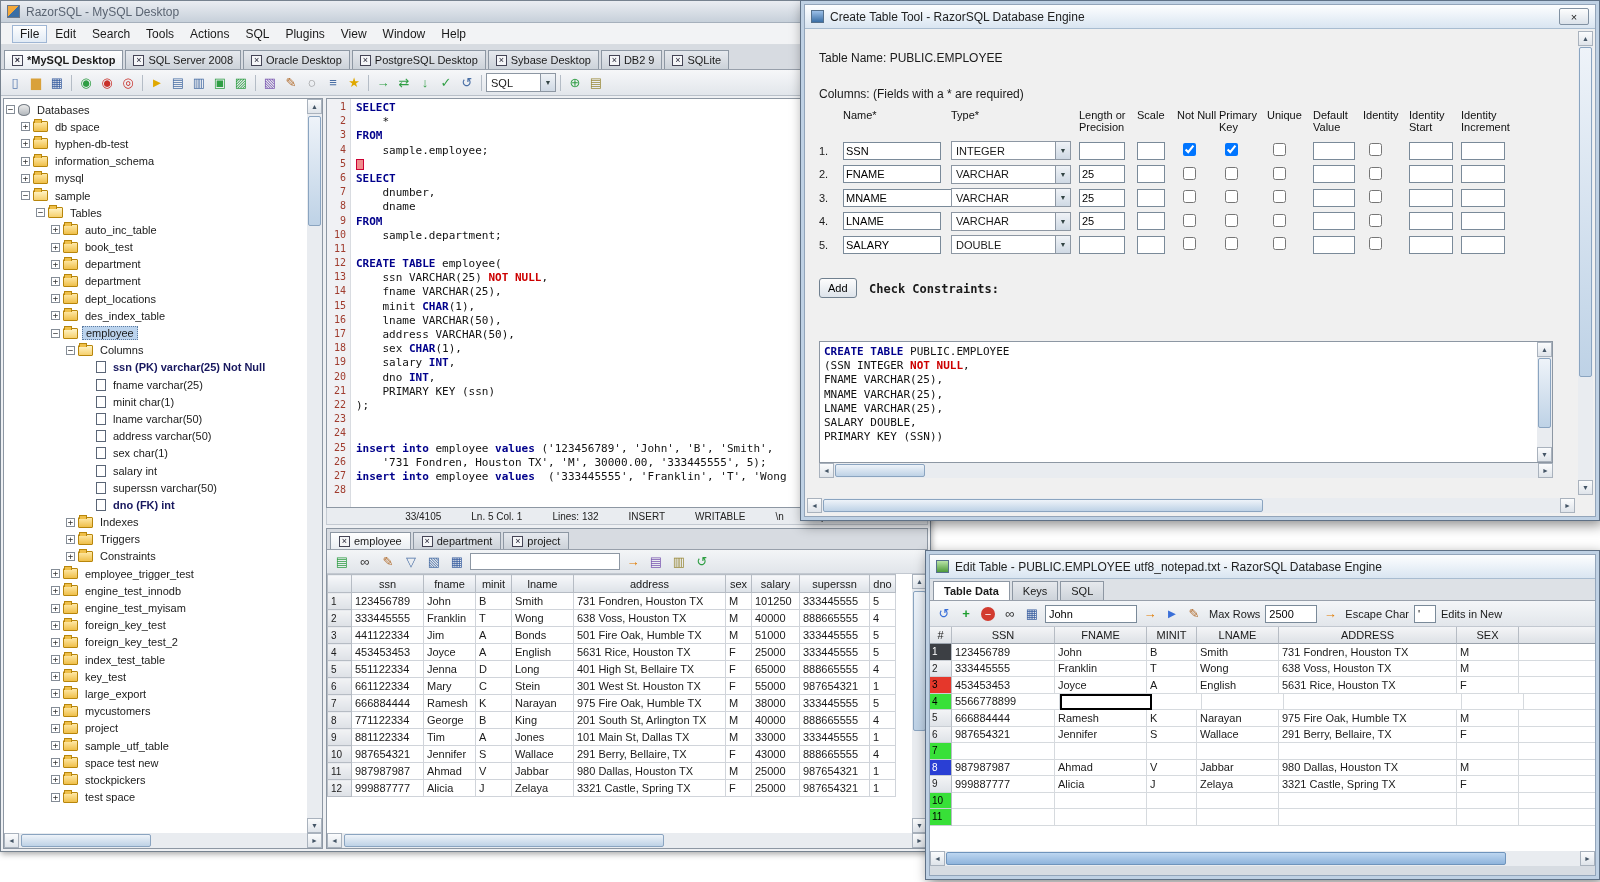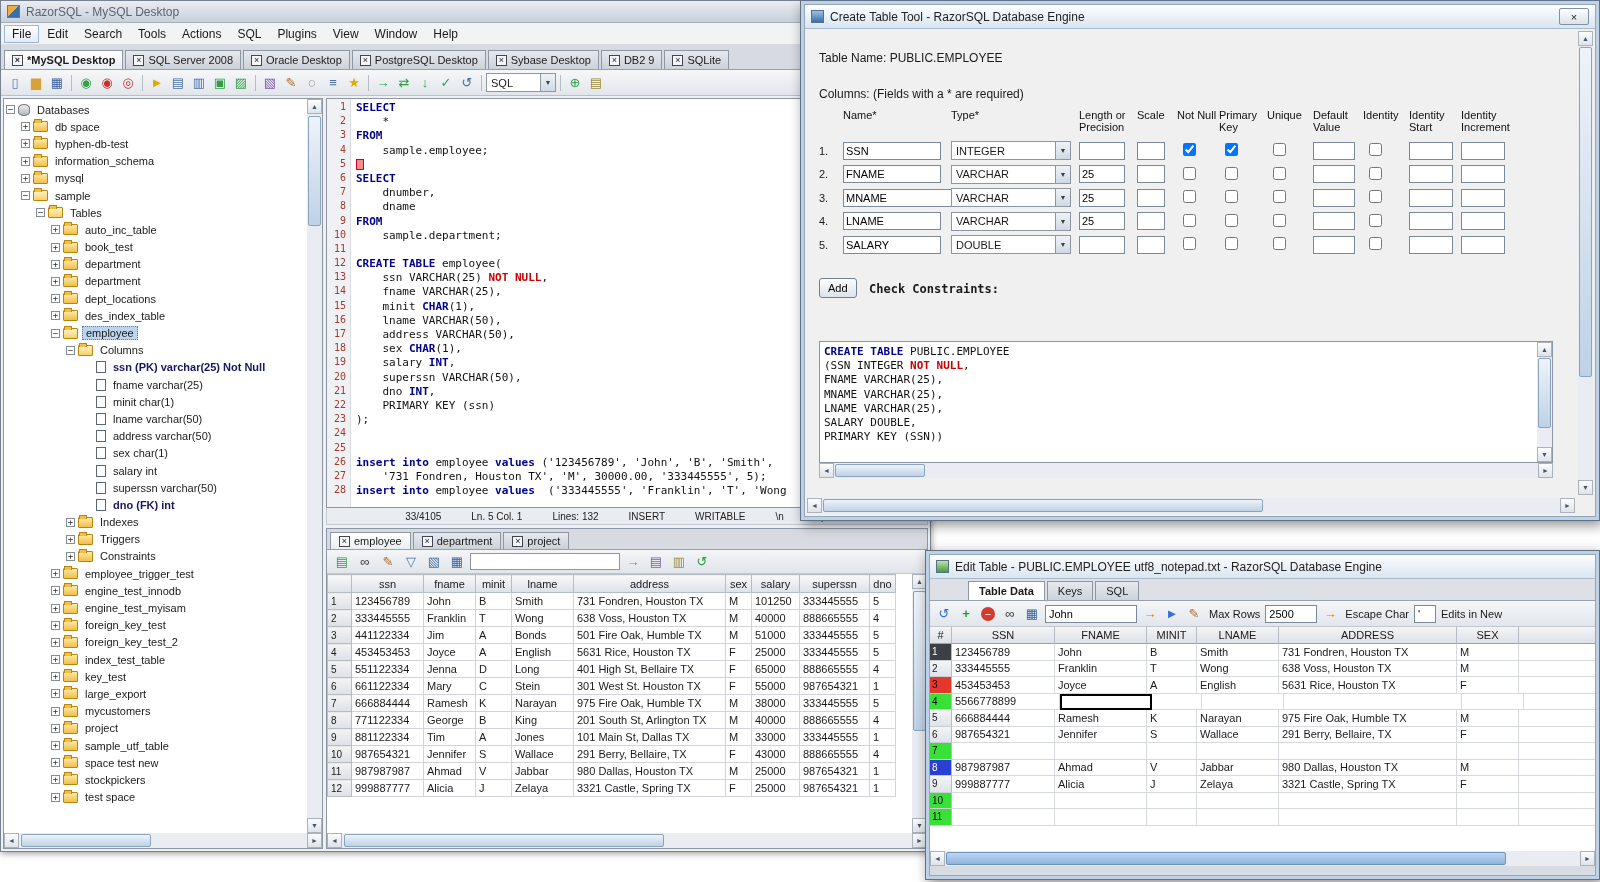--- a/index.html
+++ b/index.html
@@ -24,21 +24,21 @@
   .sb-track{flex:1;position:relative;}
   .sb-thumb{position:absolute;background:linear-gradient(#eef3f9,#bed2e6);border:1px solid #8aa4c0;border-radius:2px;}
   .sb.h .sb-thumb{top:1px;bottom:1px;}
   .sb.v .sb-thumb{left:1px;right:1px;}
 
   
   #main-window{left:0;top:0;width:931px;height:852px;z-index:1;border:1px solid #76828f;background:#eef0f3;box-shadow:1px 2px 6px rgba(0,0,0,.35);display:flex;flex-direction:column;}
   .titlebar{height:22px;flex:none;background:linear-gradient(#eaedf2,#c7d0da);display:flex;align-items:center;gap:6px;padding:0 6px;border-bottom:1px solid #a6b0bc;}
   .app-icon{width:13px;height:13px;background:linear-gradient(135deg,#f5a93a 50%,#3a6ea5 50%);border:1px solid #6b7686;flex:none;}
   .titlebar .title{font-size:12px;color:#5a6472;}
-  .menubar{height:22px;flex:none;background:#f2f3f5;border-bottom:1px solid #d8dce1;display:flex;align-items:center;padding-left:3px;font-size:12px;}
+  .menubar{height:22px;flex:none;background:#f2f3f5;border-bottom:1px solid #d8dce1;display:flex;align-items:center;padding-left:11px;font-size:12px;}
   .menu-item{padding:2px 8px;}
   .menu-item.focused{border:1px solid #9fb6d4;background:linear-gradient(#fefefe,#e2ebf5);padding:1px 7px;}
   .tabbar{height:25px;flex:none;background:#d7dbe1;display:flex;align-items:flex-end;gap:2px;padding:2px 3px 0;border-bottom:1px solid #98a0ab;}
   .conn-tab{display:flex;align-items:center;gap:4px;font-size:11px;padding:3px 7px;border:1px solid #8d97a3;border-bottom:none;background:linear-gradient(#e6e9ee,#ccd2d9);white-space:nowrap;}
   .conn-tab.selected{background:linear-gradient(#ffffff,#e9edf2);font-weight:bold;}
   .toolbar{height:26px;flex:none;background:linear-gradient(#f6f7f9,#e2e6eb);border-bottom:1px solid #b9c0c9;display:flex;align-items:center;gap:1px;padding:0 4px;}
   .main-body{flex:1;display:flex;overflow:hidden;padding:2px;}
 
   .tree-panel{width:320px;flex:none;border:1px solid #8d97a3;background:#fff;display:flex;flex-direction:column;overflow:hidden;}
   .tree-main{flex:1;display:flex;overflow:hidden;}
@@ -106,21 +106,21 @@
   .ct-row input[type=checkbox]{width:13px;height:13px;margin-left:6px;}
   .ct-check{position:absolute;left:64px;top:253px;font-family:"DejaVu Sans Mono",monospace;font-weight:bold;font-size:12px;}
   .ct-buttons{position:absolute;left:14px;top:281px;display:flex;gap:7px;}
   .sql-preview{position:absolute;left:14px;top:312px;width:734px;height:122px;background:#fff;border:1px solid #8d97a3;display:flex;overflow:hidden;}
   .sql-lines{flex:1;padding:3px 0 0 4px;overflow:hidden;}
 
   
   #edit-window{left:925px;top:550px;width:675px;height:330px;z-index:3;}
   .et-tabs{height:22px;flex:none;background:#dde1e6;display:flex;align-items:flex-end;gap:2px;padding:2px 3px 0;border-bottom:1px solid #98a0ab;}
   .et-tab{font-size:11px;padding:3px 10px;border:1px solid #8d97a3;border-bottom:none;background:linear-gradient(#e6e9ed,#cdd3da);}
-  .et-tab.selected{background:#fff;font-weight:bold;margin-left:35px;}
+  .et-tab.selected{background:#fff;font-weight:bold;}
   .et-toolbar{height:26px;flex:none;background:linear-gradient(#f4f6f8,#e2e6eb);border-bottom:1px solid #c2c8d0;display:flex;align-items:center;gap:3px;padding:0 4px;overflow:hidden;white-space:nowrap;}
   .et-input{height:18px;border:1px solid #7a8a99;font-size:11px;padding:0 3px;flex:none;}
   .et-label{font-size:11px;flex:none;margin:0 2px;}
   .et-grid{flex:1;background:#fff;overflow:hidden;}
   .et-grid-header{display:flex;height:17px;background:linear-gradient(#f4f5f7,#dce0e5);}
   .et-h{flex:none;border-right:1px solid #b6bcc4;border-bottom:1px solid #9aa2ac;font-size:11px;display:flex;align-items:center;justify-content:center;overflow:hidden;}
   .et-row{display:flex;height:16.5px;}
   .et-num{flex:none;font-size:10px;display:flex;align-items:center;padding-left:2px;border-right:1px solid #b6bcc4;border-bottom:1px solid #c9ced4;background:linear-gradient(#f3f4f6,#dfe3e8);color:#222;}
   .et-num.dark{background:#3c3f44;color:#fff;}
   .et-num.red{background:#e5372b;color:#000;}
@@ -488,21 +488,20 @@
             <div class="code-line"><span class="seg pl">    sample.department;</span></div>
             <div class="code-line"></div>
             <div class="code-line"><span class="seg kw">CREATE TABLE</span><span class="seg pl"> employee(</span></div>
             <div class="code-line"><span class="seg pl">    ssn VARCHAR(25) </span><span class="seg red">NOT NULL</span><span class="seg pl">,</span></div>
             <div class="code-line"><span class="seg pl">    fname VARCHAR(25),</span></div>
             <div class="code-line"><span class="seg pl">    minit </span><span class="seg kw">CHAR</span><span class="seg pl">(1),</span></div>
             <div class="code-line"><span class="seg pl">    lname VARCHAR(50),</span></div>
             <div class="code-line"><span class="seg pl">    address VARCHAR(50),</span></div>
             <div class="code-line"><span class="seg pl">    sex </span><span class="seg kw">CHAR</span><span class="seg pl">(1),</span></div>
             <div class="code-line"><span class="seg pl">    salary </span><span class="seg kw">INT</span><span class="seg pl">,</span></div>
-            <div class="code-line"><span class="seg pl">    superssn VARCHAR(50),</span></div>
             <div class="code-line"><span class="seg pl">    dno </span><span class="seg kw">INT</span><span class="seg pl">,</span></div>
             <div class="code-line"><span class="seg pl">    PRIMARY KEY (ssn)</span></div>
             <div class="code-line"><span class="seg pl">);</span></div>
             <div class="code-line"></div>
             <div class="code-line"></div>
             <div class="code-line"><span class="seg kw">insert into</span><span class="seg pl"> employee </span><span class="seg kw">values</span><span class="seg pl"> ('123456789', 'John', 'B', 'Smith',</span></div>
             <div class="code-line"><span class="seg pl">    '731 Fondren, Houston TX', 'M', 30000.00, '333445555', 5);</span></div>
             <div class="code-line"><span class="seg kw">insert into</span><span class="seg pl"> employee </span><span class="seg kw">values</span><span class="seg pl">  ('333445555', 'Franklin', 'T', 'Wong</span></div>
           </div>
         <div class="sb v">

